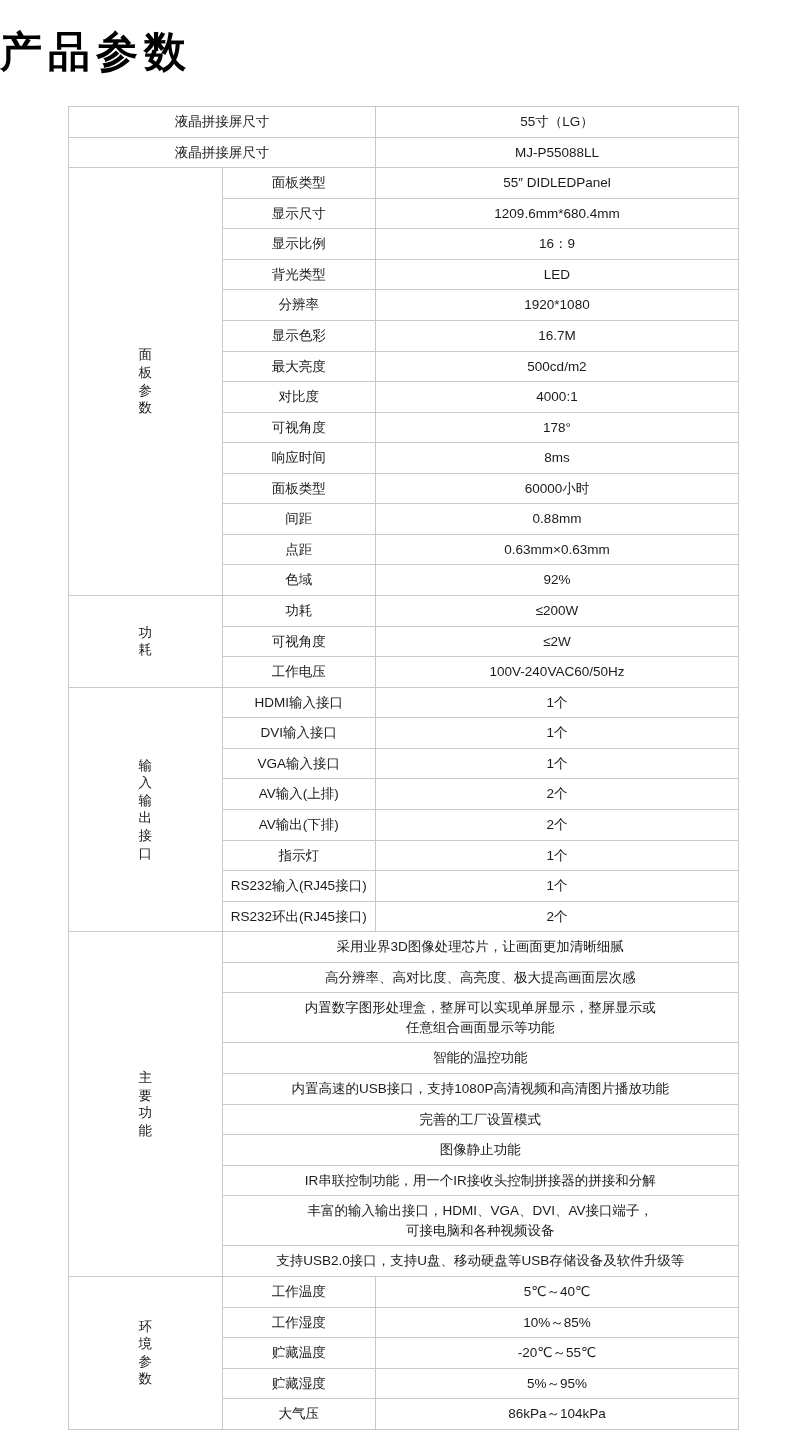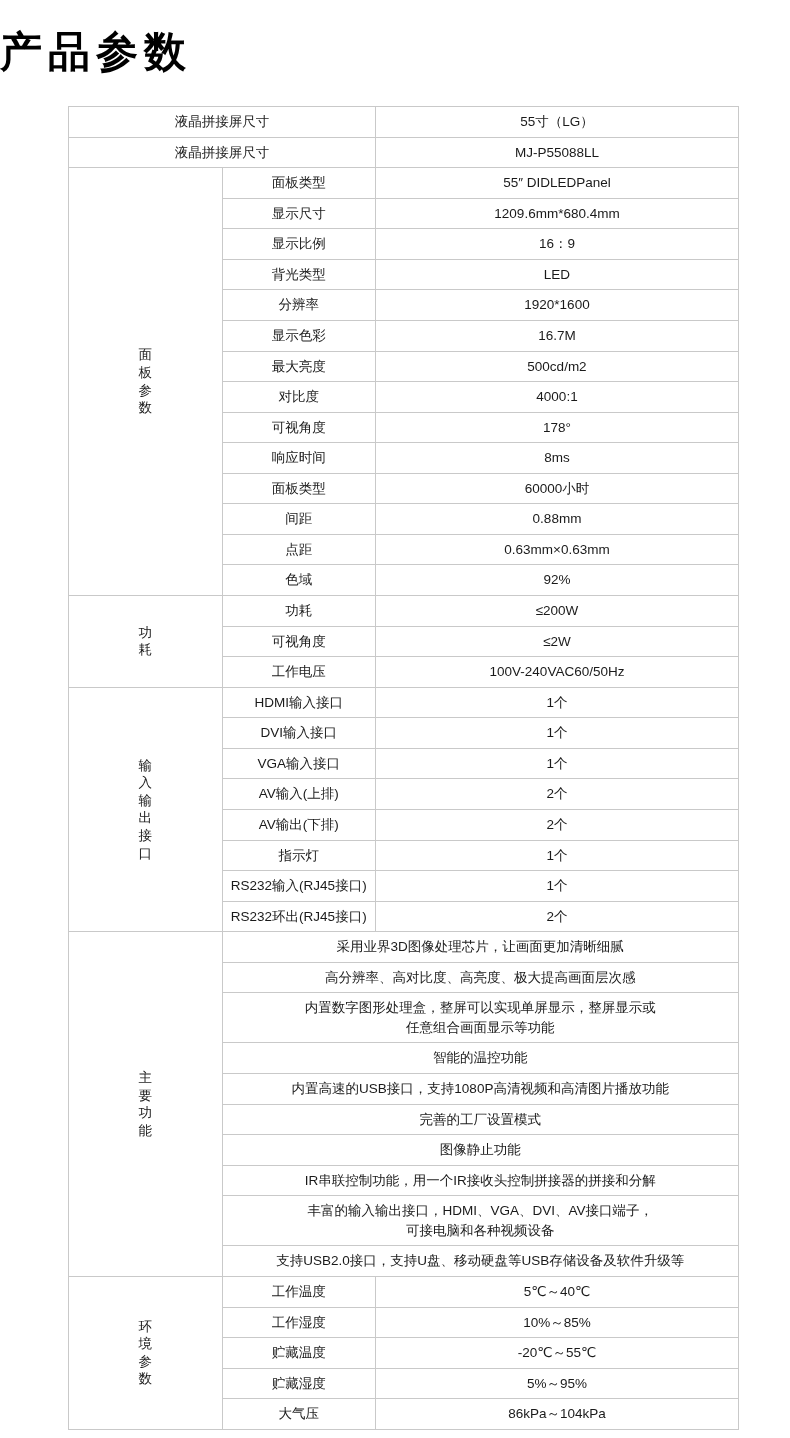--- a/index.html
+++ b/index.html
@@ -115,21 +115,21 @@
           <tr>
             <td class="label">显示比例</td>
             <td class="value">16：9</td>
           </tr>
           <tr>
             <td class="label">背光类型</td>
             <td class="value">LED</td>
           </tr>
           <tr>
             <td class="label">分辨率</td>
-            <td class="value">1920*1600</td>
+            <td class="value">1920*1080</td>
           </tr>
           <tr>
             <td class="label">显示色彩</td>
             <td class="value">16.7M</td>
           </tr>
           <tr>
             <td class="label">最大亮度</td>
             <td class="value">500cd/m2</td>
           </tr>
           <tr>

